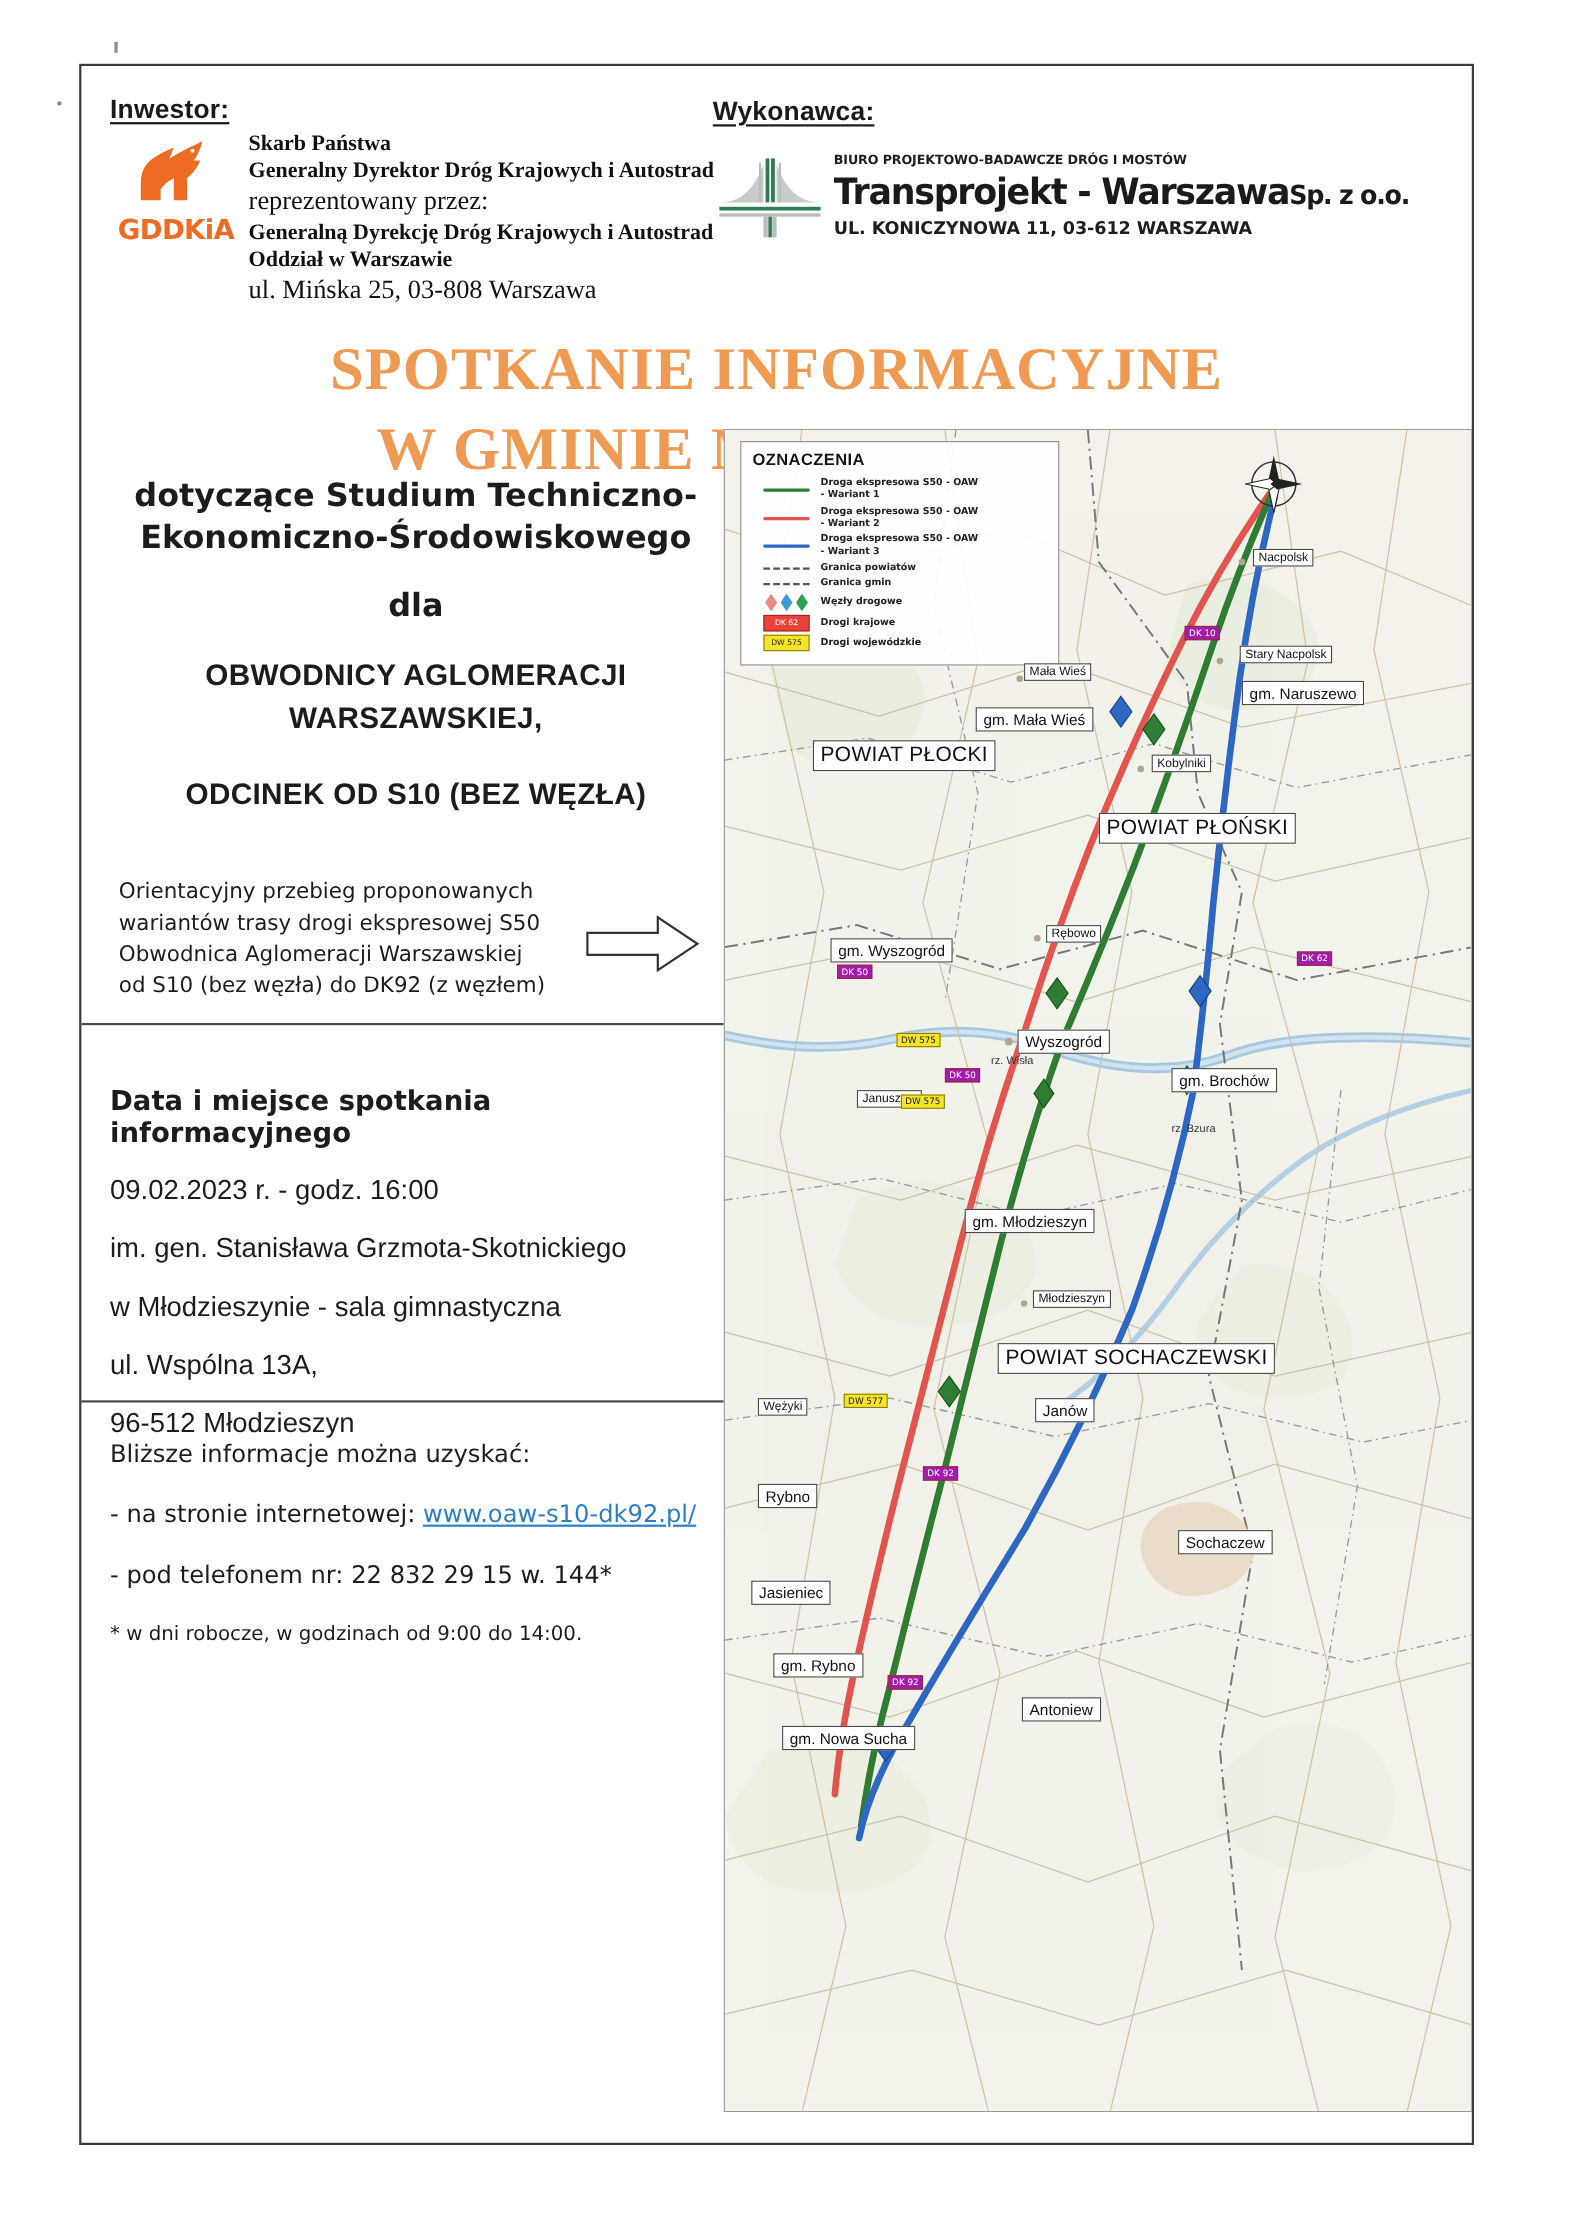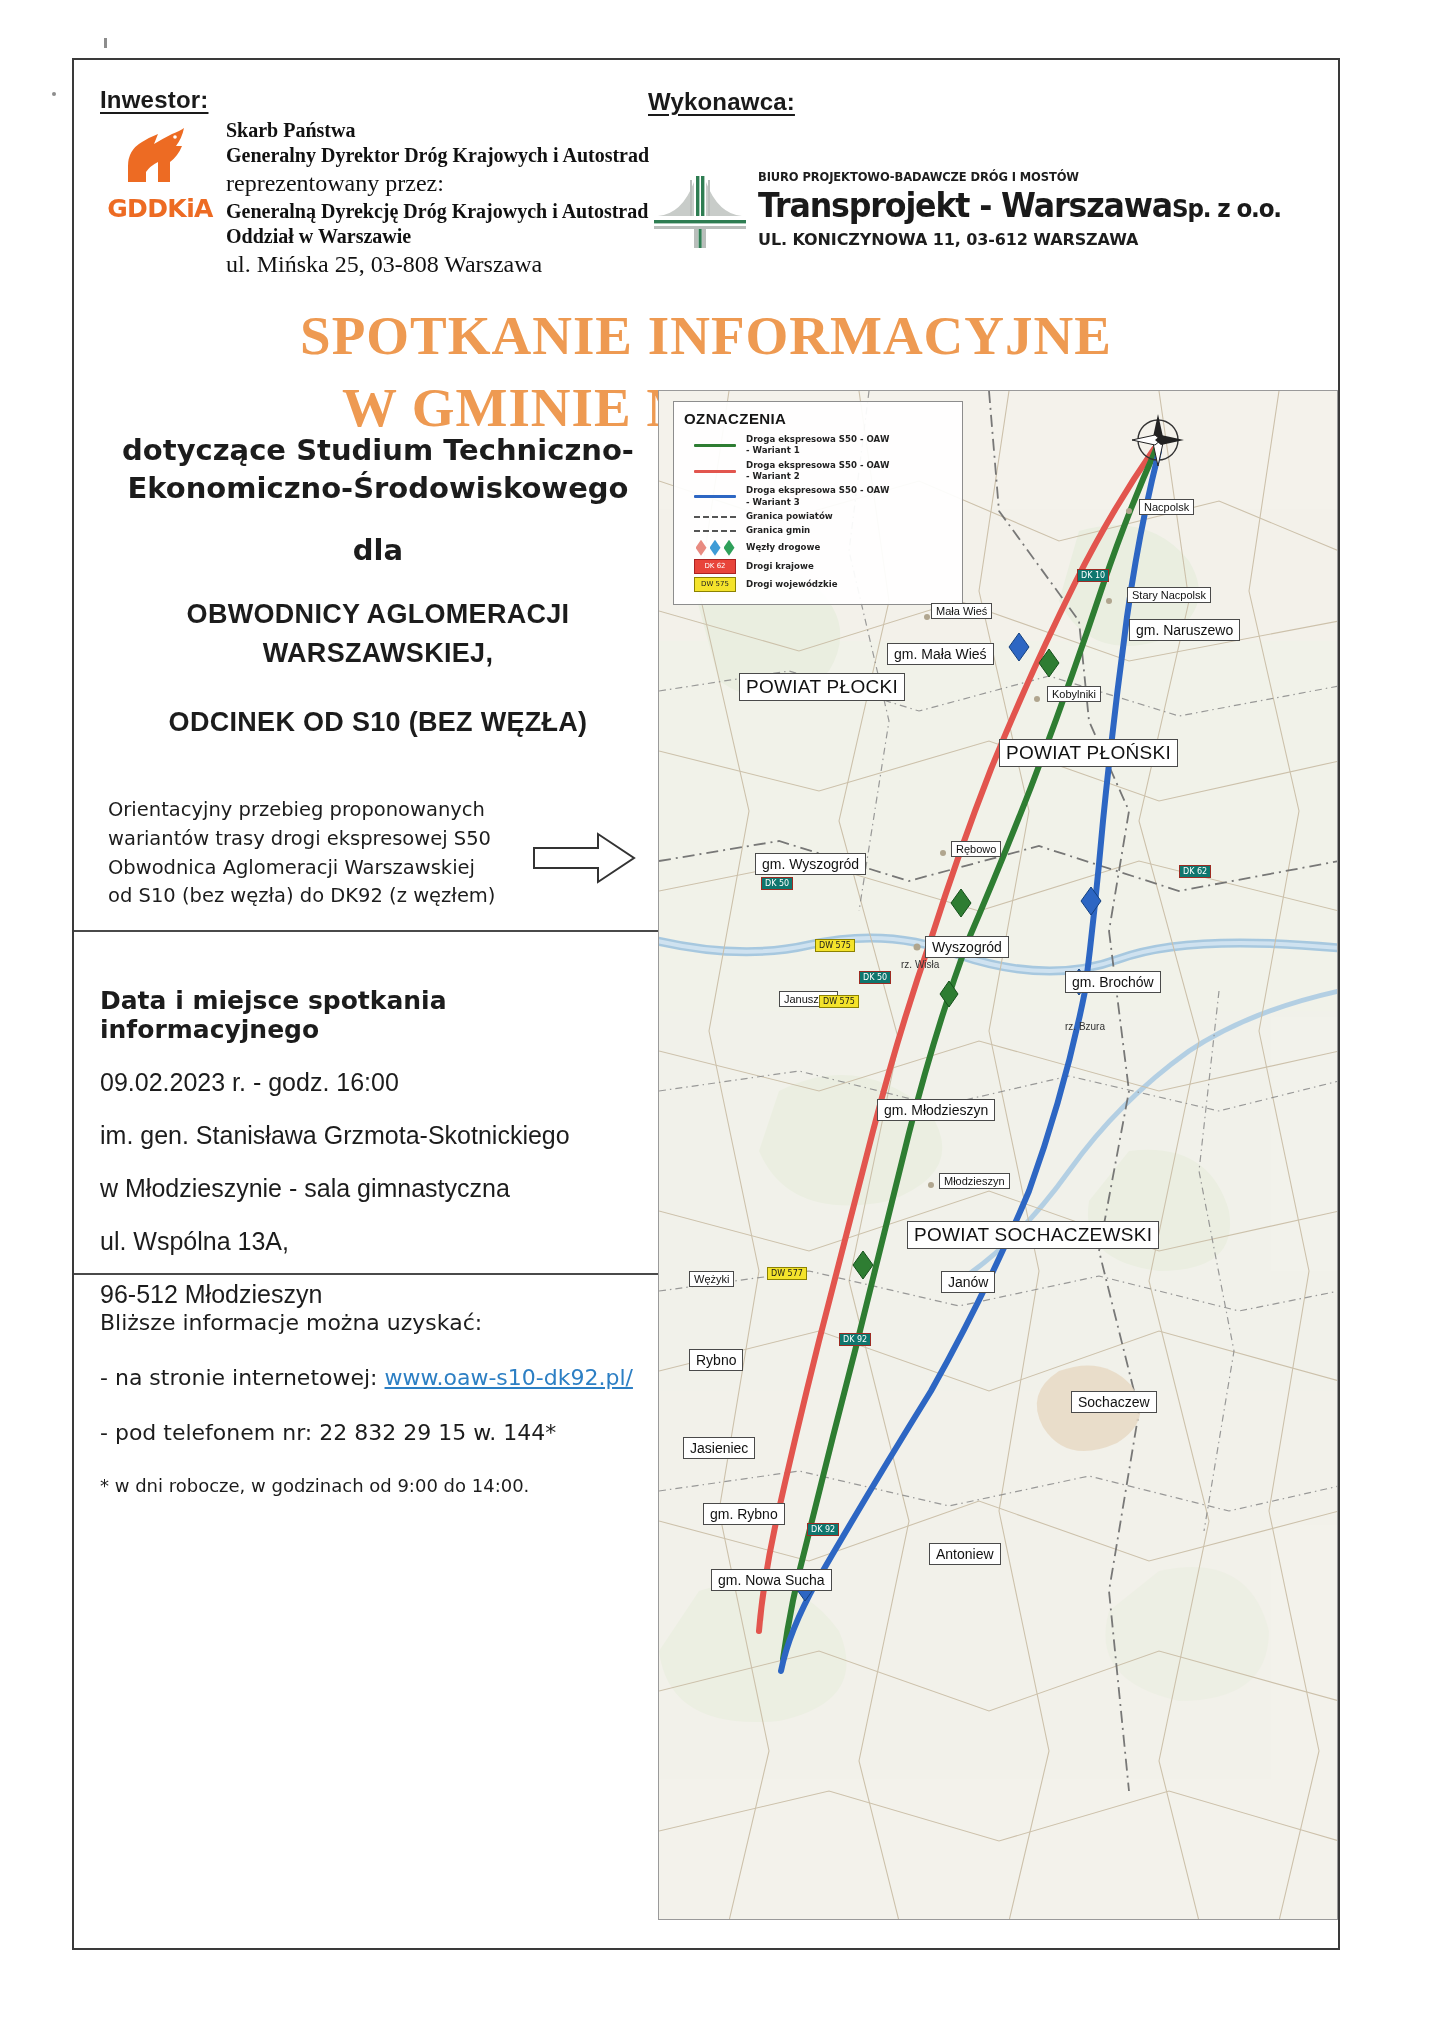--- a/index.html
+++ b/index.html
@@ -90,21 +90,20 @@
   .investor-text .b { font-weight: bold; font-size: 20px; }
   .investor-text .n { font-weight: normal; font-size: 24px; }
 
   
   .tp-block {
     position: absolute;
     left: 578px;
     top: 70px;
     width: 660px;
     height: 100px;
-    margin-top: 32px;
   }
   .tp-mark {
     position: absolute;
     left: 0; top: 10px;
     width: 96px; height: 76px;
   }
   .tp-right { position: absolute; left: 106px; top: 8px; }
   .tp-tag {
     font-family: "DejaVu Sans", sans-serif;
     font-weight: bold;
@@ -368,21 +367,21 @@
     border: none;
     background: transparent;
     font-size: 10px;
     color: #333;
   }
   .road-badge {
     position: absolute;
     font-family: "DejaVu Sans", sans-serif;
     font-size: 8px;
     color: #fff;
-    background: #0f766e;
+    background: #a21caf;
     border: 1px solid #9d2b22;
     padding: 1px 3px;
     white-space: nowrap;
   }
   .road-badge.voiv {
     background: #F4E32B;
     border-color: #8c8200;
     color: #1a1a1a;
   }
   .compass {

